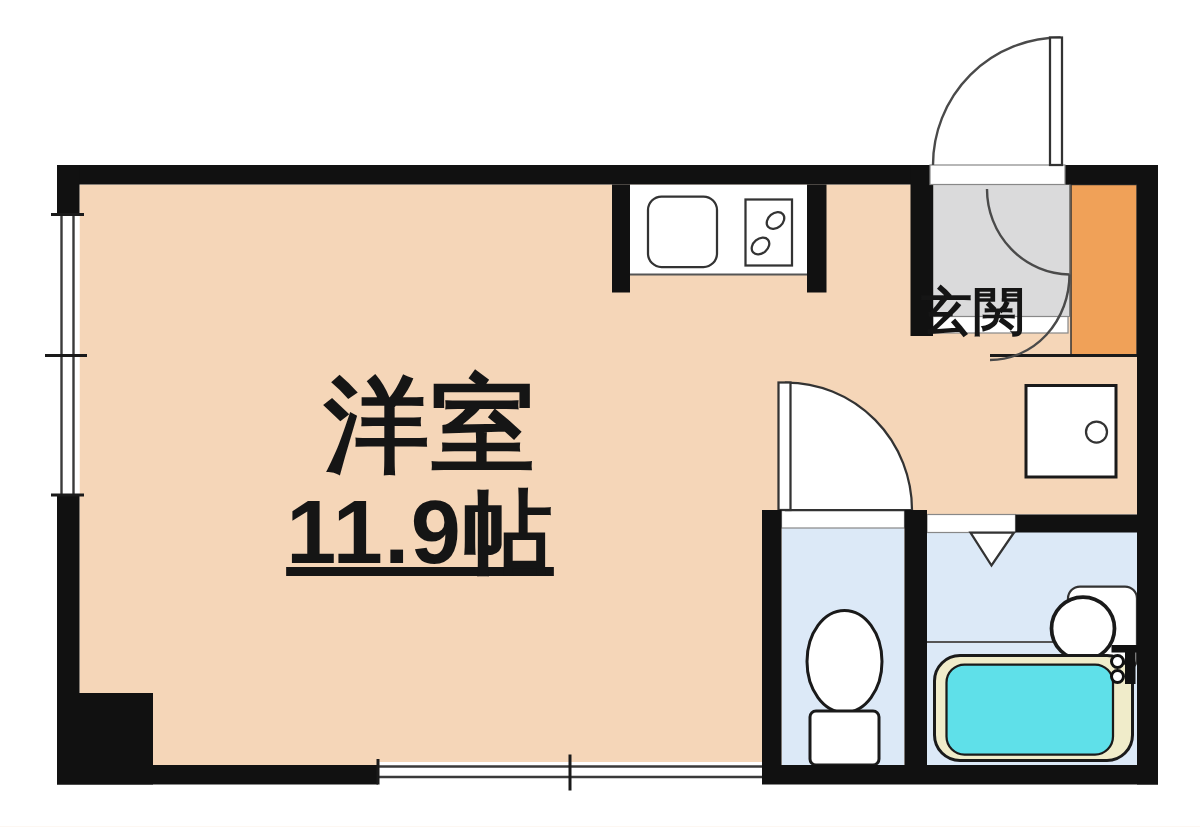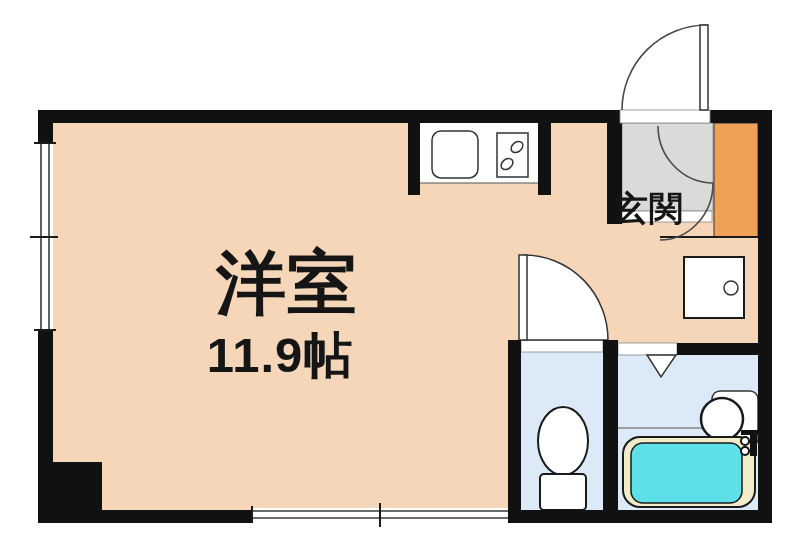--- a/index.html
+++ b/index.html
@@ -14,21 +14,21 @@
   .fix{fill:var(--fixture-fill,#fff);stroke:#333;stroke-width:1.5;}
   .fixb{fill:var(--fixture-fill,#fff);stroke:#1a1a1a;stroke-width:2;}
   .thin{stroke:#555;stroke-width:1.2;fill:none;}
   .arc{stroke:#4a4a4a;stroke-width:1.6;fill:none;}
   .open{fill:#fff;stroke:#888;stroke-width:.8;}
   .winline{stroke:#3a3a3a;stroke-width:1.6;fill:none;}
   .tick{stroke:#1a1a1a;stroke-width:2;fill:none;}
   .label{position:absolute;transform:translate(-50%,-50%);color:#151515;font-weight:900;
          white-space:nowrap;line-height:1;letter-spacing:1px;}
   .label-room{font-size:70px;}
-  .label-size{font-size:49px;}
+  .label-size{font-size:60px;text-decoration:underline;}
   .label-genkan{font-size:34px;}
 </style>
 </head>
 <body>
 
 <div class="plan-wrap">
   <svg width="800" height="551" viewBox="0 0 800 551">
 
     <rect class="floor" x="53" y="123" width="705" height="387"></rect>
 

